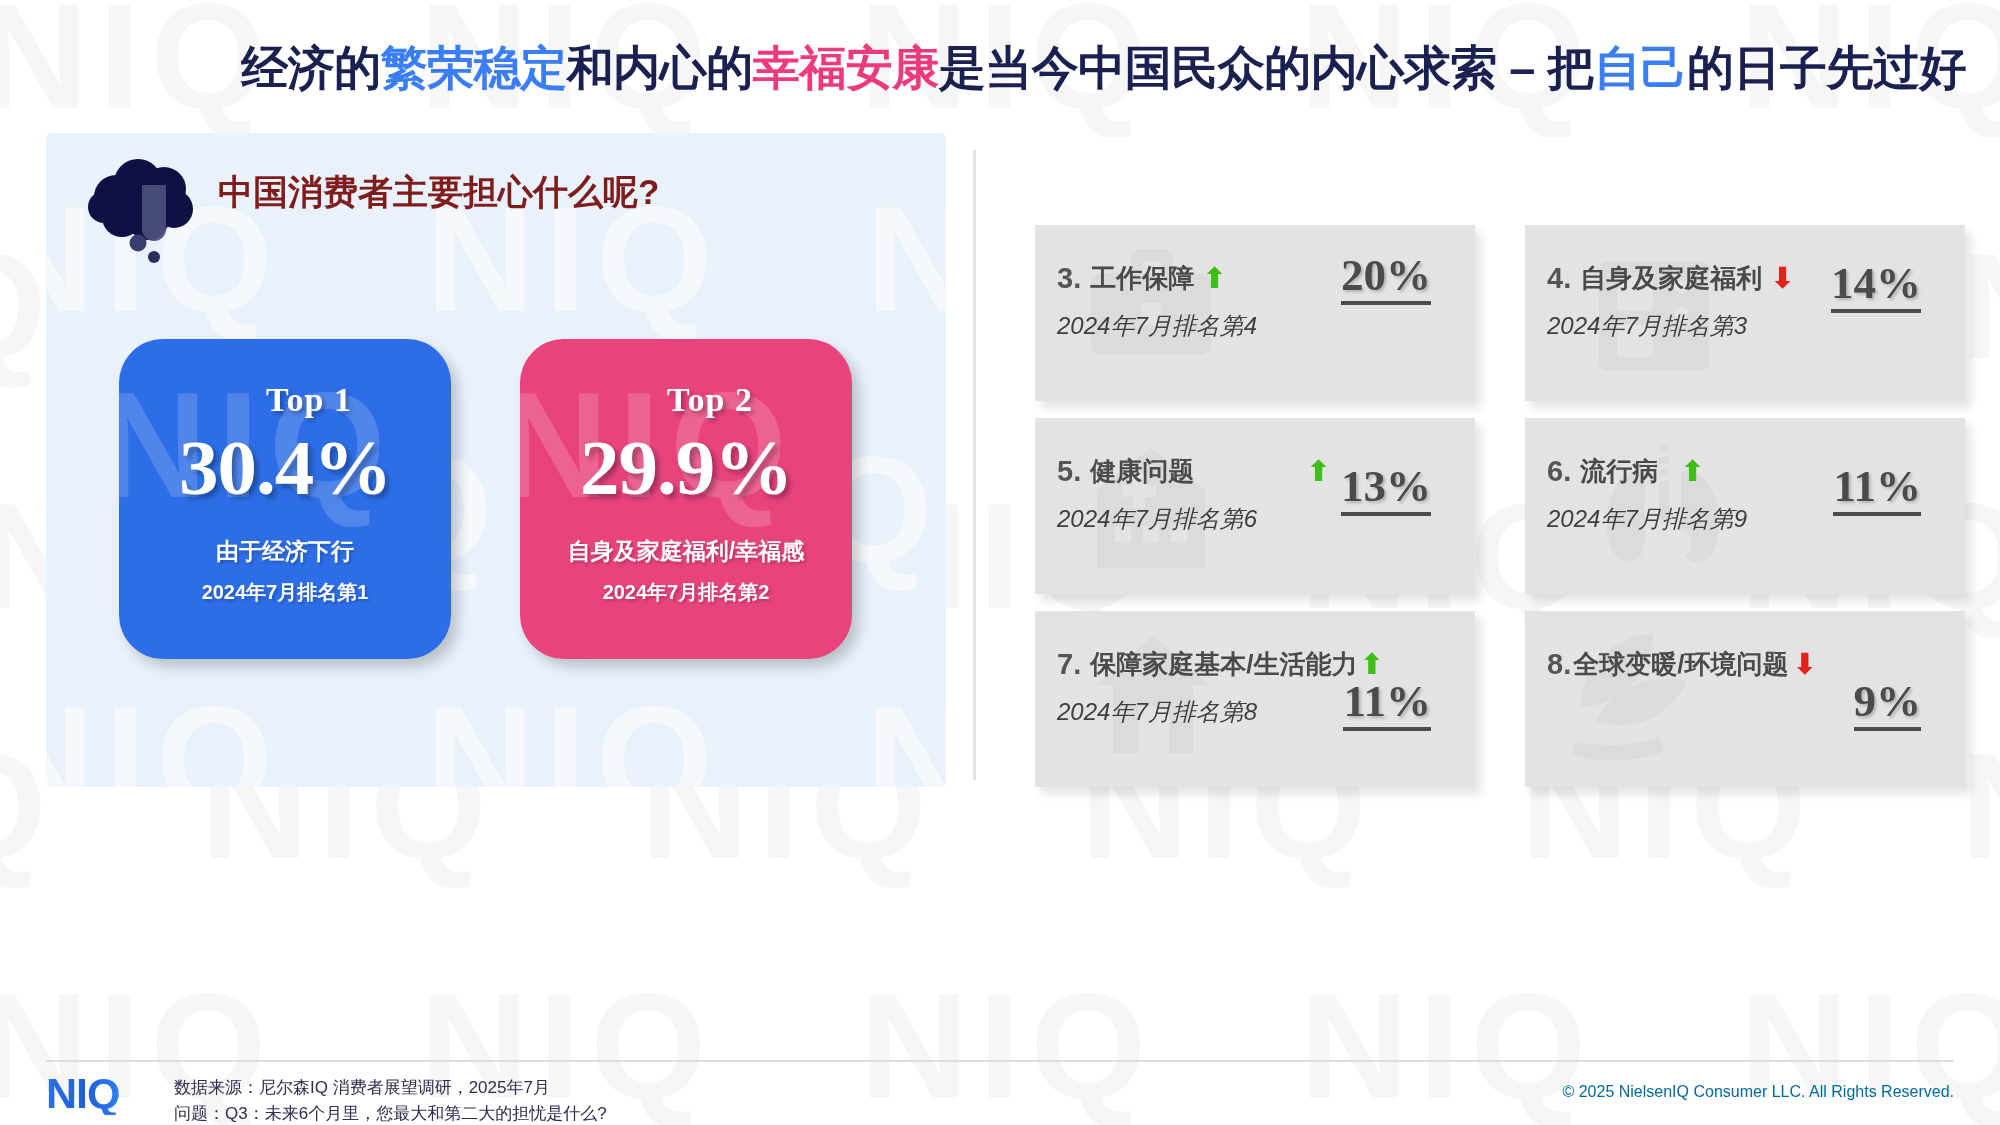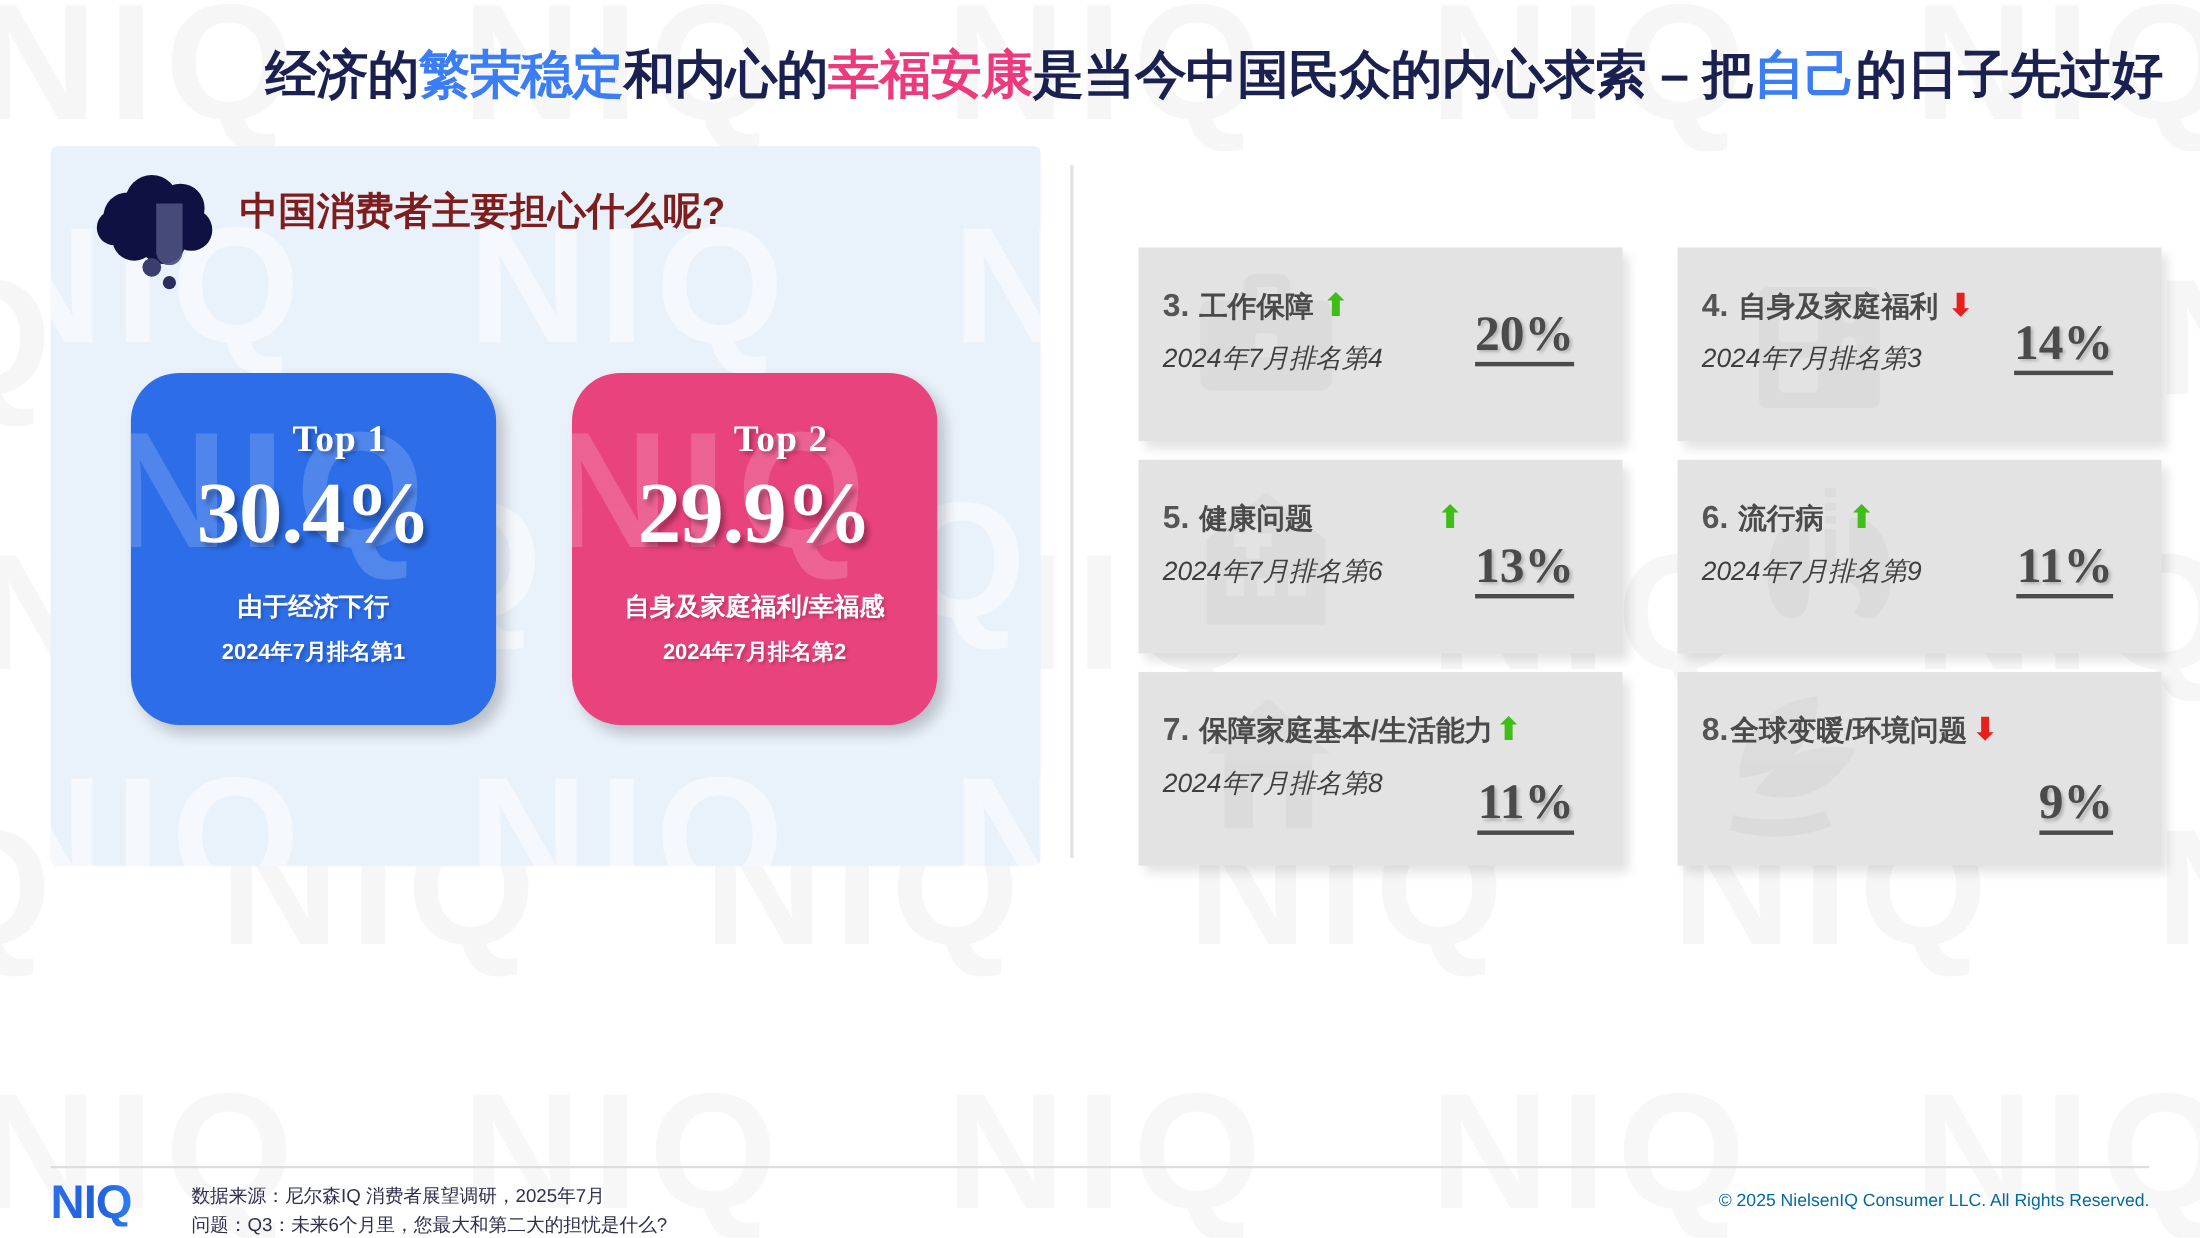--- a/index.html
+++ b/index.html
@@ -127,21 +127,20 @@
     margin-top:14px; font-size:24px; font-style:italic; font-weight:400;
     color:#3f3f3f; white-space:nowrap;
   }
   .m-pct{
     position:absolute; z-index:3;
     font-family:"Liberation Serif","DejaVu Serif",serif;
     font-weight:700; font-size:45px; color:#4b4b4b;
     border-bottom:4px solid #4b4b4b; padding-bottom:3px;
     text-shadow:2px 2px 3px rgba(0,0,0,0.22);
     line-height:1;
-    margin-top:28px;
   }
 
   
   .foot-rule{
     position:absolute; left:46px; top:1060px; width:1908px; height:2px; background:#dddddd; z-index:4;
   }
   .niq-logo{
     position:absolute; left:46px; top:1072px; z-index:5;
     font-family:"Liberation Sans",sans-serif; font-weight:700;
     font-size:43px; letter-spacing:-1px; line-height:1;

